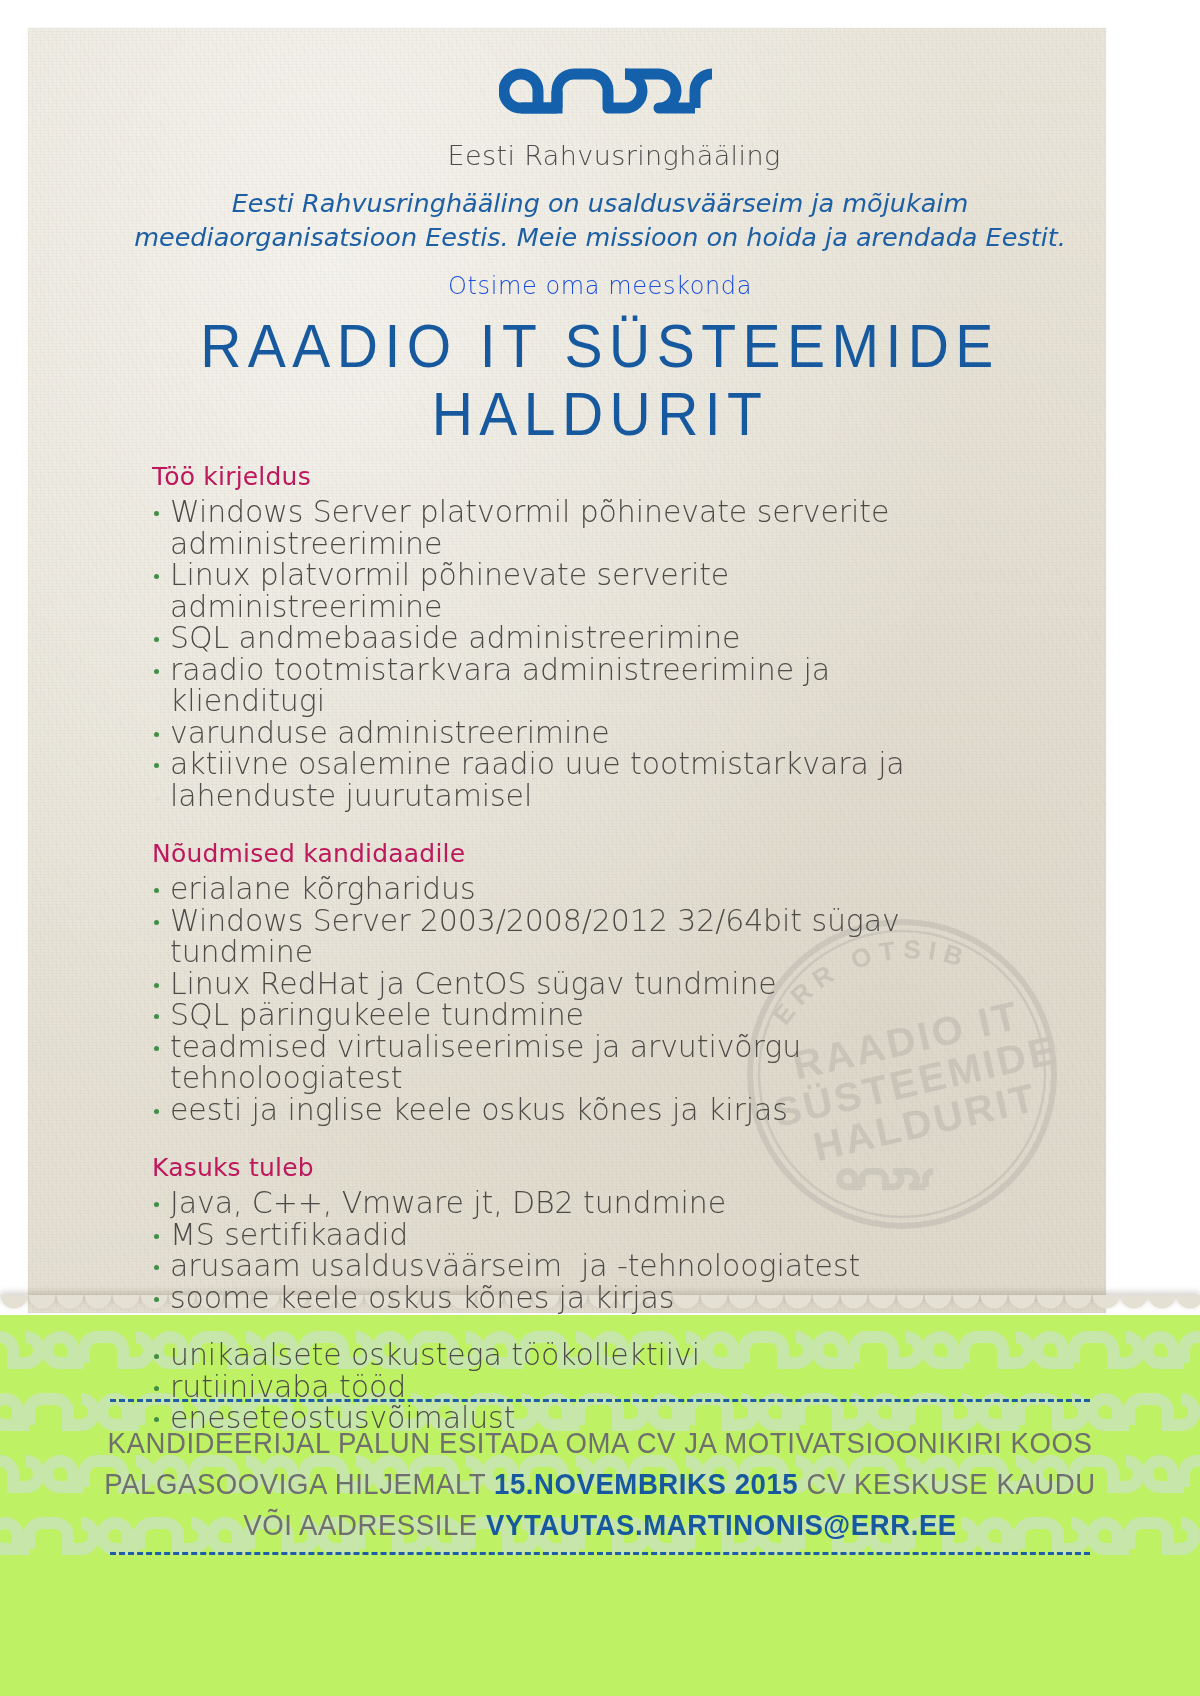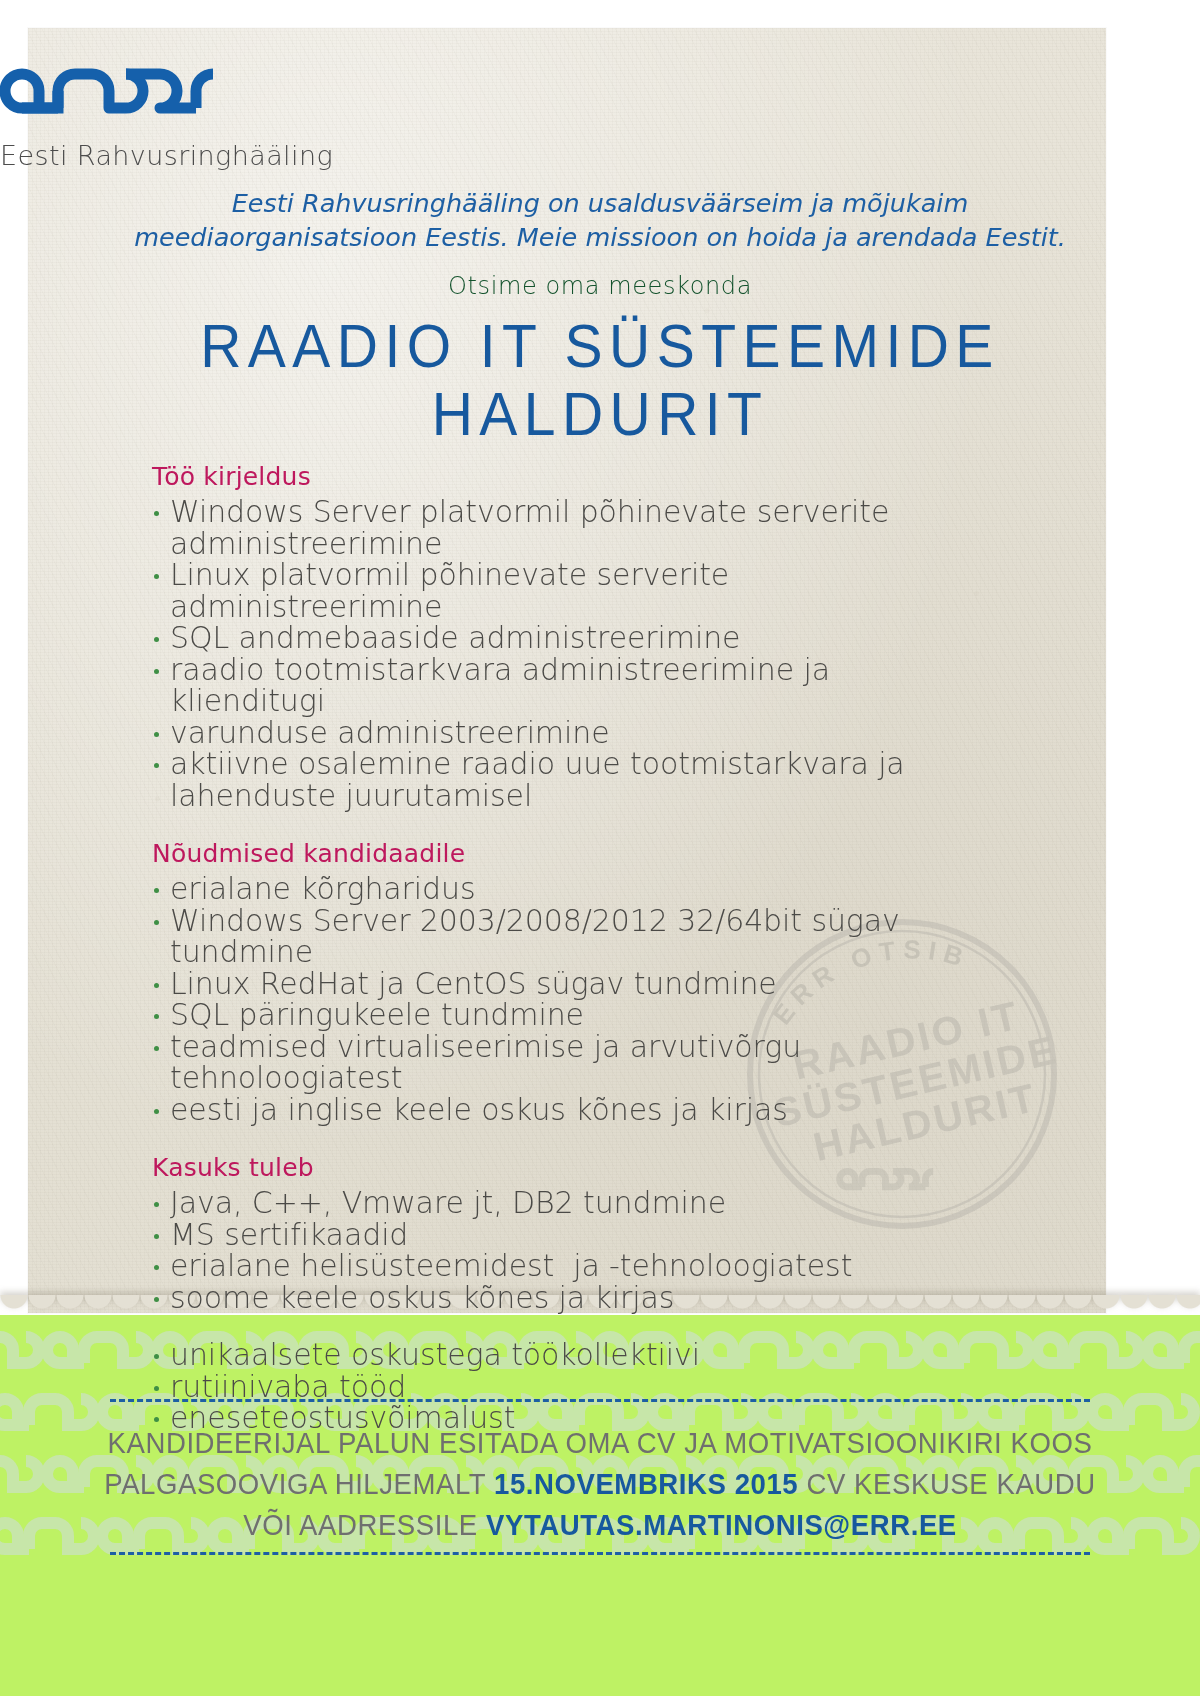--- a/index.html
+++ b/index.html
@@ -77,22 +77,23 @@
     background-size: 28px 32px;
     filter: blur(3px);
     z-index: 2;
   }
 
   
   .logo-wrap {
     position: absolute;
     left: 0; right: 0;
     top: 62px;
-    text-align: left;
+    text-align: center;
     z-index: 5;
+    padding-left: 28px;
   }
   .logo-mark { display: inline-block; line-height: 0; }
   .logo-caption {
     margin-top: 4px;
     font-size: 27px;
     letter-spacing: 0.4px;
     color: #4c4c4c;
     font-family: "DejaVu Sans", sans-serif;
     font-weight: 300;
   }
@@ -113,21 +114,21 @@
   }
 
   
   .kicker {
     position: absolute;
     left: 0; right: 0;
     top: 272px;
     text-align: center;
     font-size: 24px;
     letter-spacing: 0.6px;
-    color: #14532d;
+    color: #1d4ed8;
     font-family: "DejaVu Sans", sans-serif;
     font-weight: 300;
     z-index: 5;
   }
   .job-title {
     position: absolute;
     left: 70px;
     right: 70px;
     top: 312px;
     text-align: center;
@@ -305,21 +306,21 @@
         <li>teadmised virtualiseerimise ja arvutivõrgu tehnoloogiatest</li>
         <li>eesti ja inglise keele oskus kõnes ja kirjas</li>
       </ul>
     </div>
 
     <div class="section">
       <div class="section-title">Kasuks tuleb</div>
       <ul class="bullets">
         <li>Java, C++, Vmware jt, DB2 tundmine</li>
         <li>MS sertifikaadid</li>
-        <li>erialane helisüsteemidest  ja -tehnoloogiatest</li>
+        <li>arusaam usaldusväärseim  ja -tehnoloogiatest</li>
         <li>soome keele oskus kõnes ja kirjas</li>
       </ul>
     </div>
 
     <div class="section">
       <ul class="bullets">
         <li>unikaalsete oskustega töökollektiivi</li>
         <li>rutiinivaba tööd</li>
         <li>eneseteostusvõimalust</li>
       </ul>

